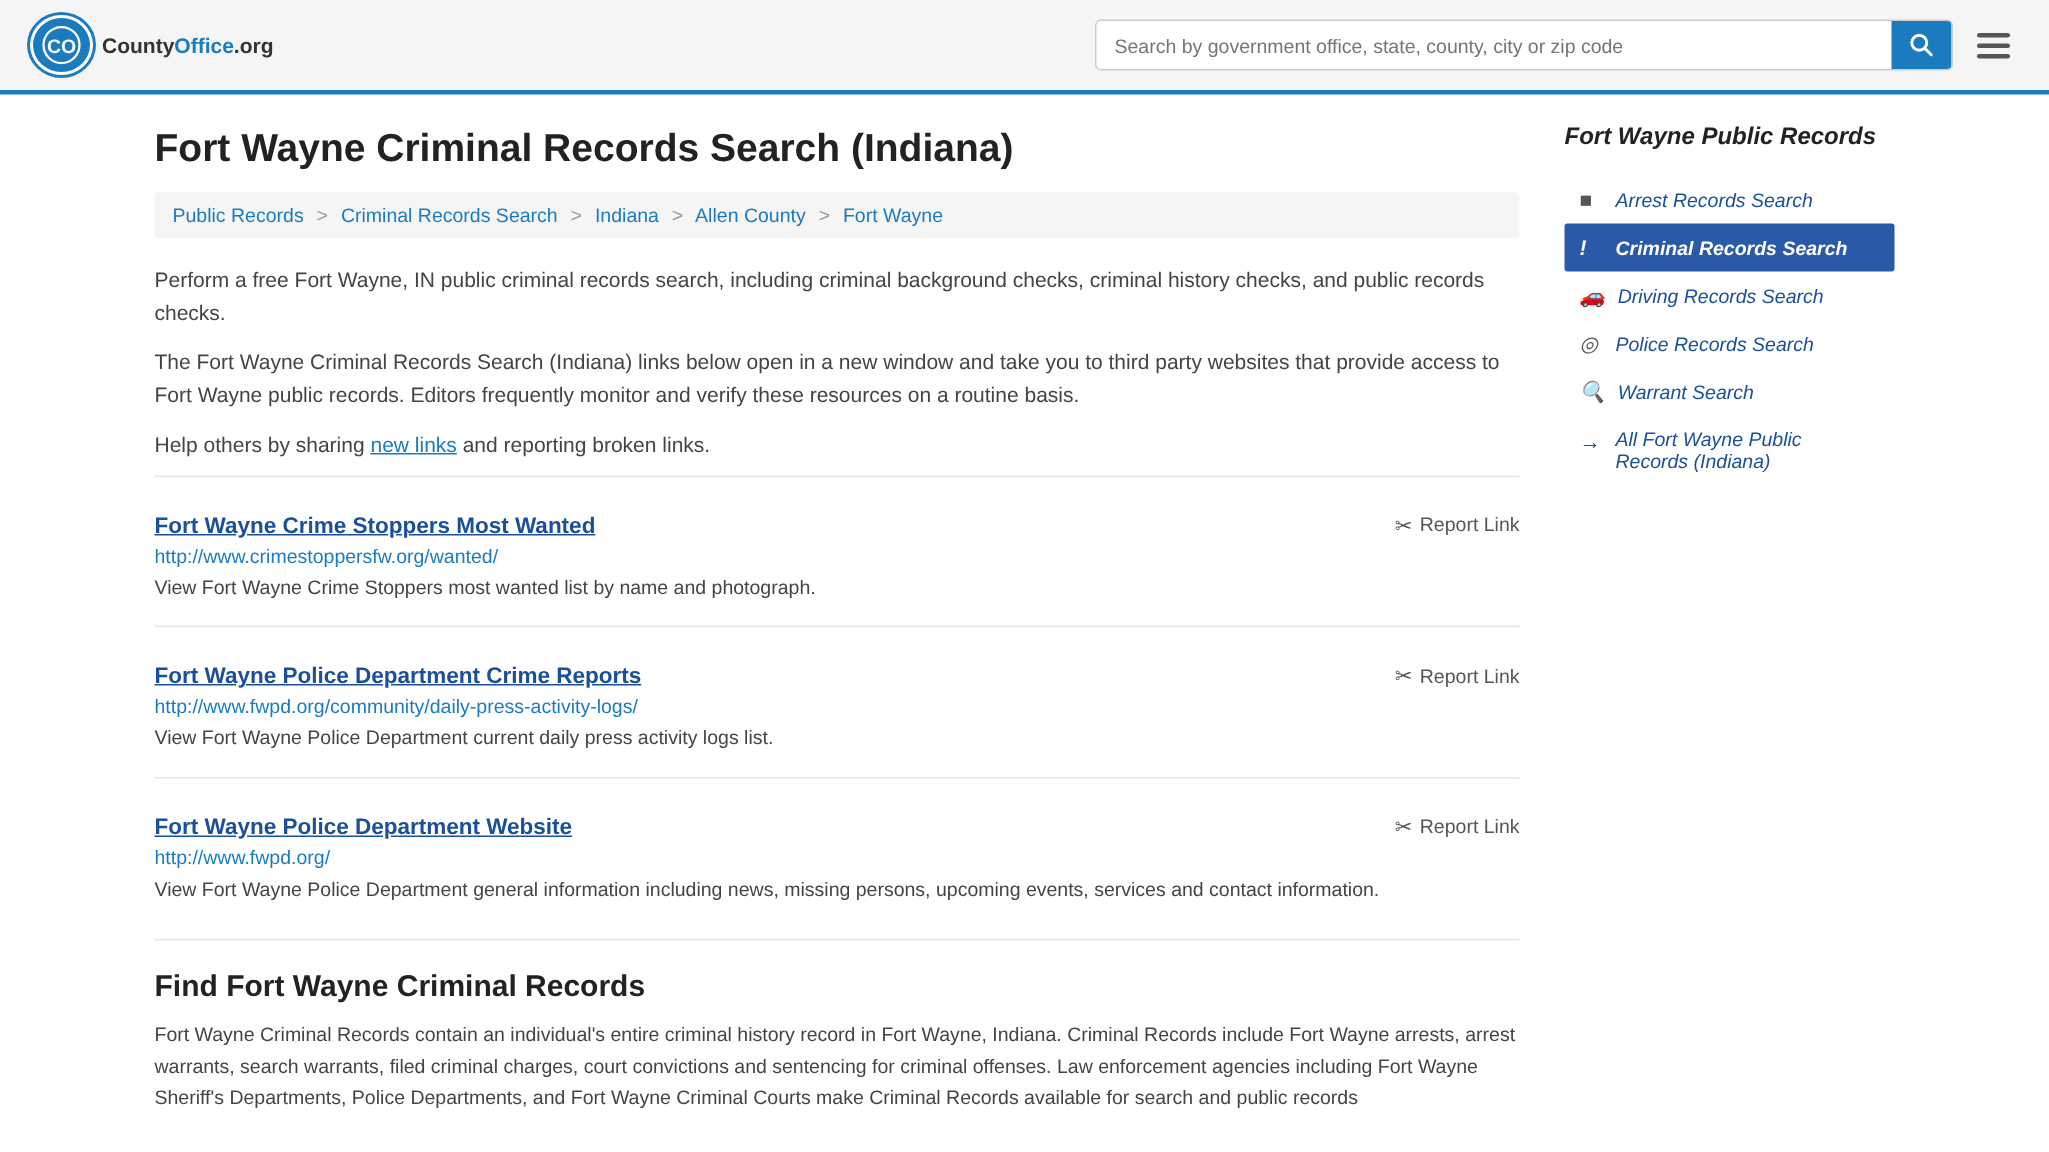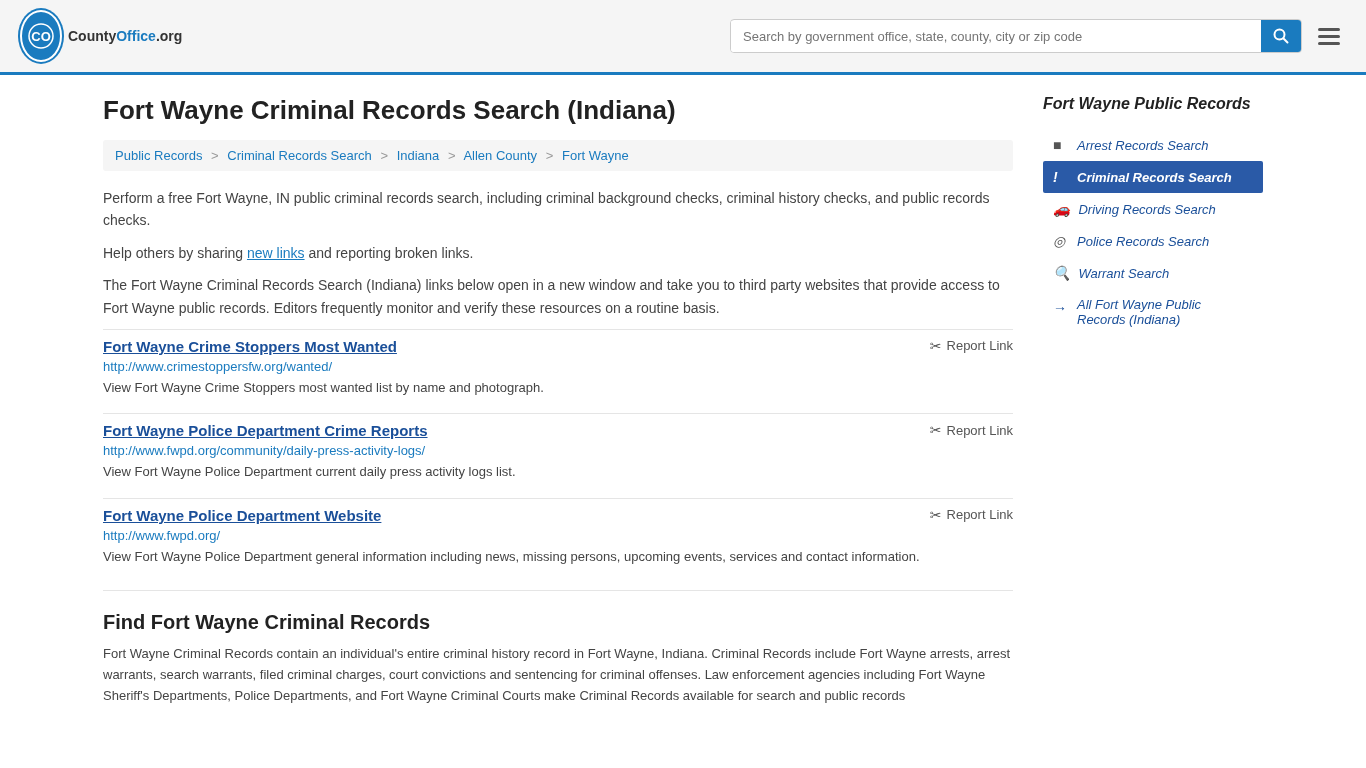--- a/index.html
+++ b/index.html
@@ -14,21 +14,21 @@
       align-items: center;
       justify-content: space-between;
     }
     .logo-area {
       display: flex;
       align-items: center;
       gap: 6px;
     }
     .logo-circle {
       width: 42px;
-      height: 52px;
+      height: 40px;
       border-radius: 50%;
       background: #1a7bbf;
       display: flex;
       align-items: center;
       justify-content: center;
       color: white;
       font-size: 18px;
       font-weight: bold;
       border: 2px solid #fff;
       box-shadow: 0 0 0 2px #1a7bbf;
@@ -135,21 +135,21 @@
       color: #444;
       margin-bottom: 10px;
     }
     .intro-text a {
       color: #1a7bbf;
     }
 
     
     .link-entry {
       border-top: 1px solid #e5e5e5;
-      padding: 8px 0 16px 0;
+      padding: 24px 0 16px 0;
     }
     .link-entry:first-child {
       border-top: 1px solid #e5e5e5;
     }
     .link-header {
       display: flex;
       justify-content: space-between;
       align-items: flex-start;
       margin-bottom: 4px;
     }
@@ -299,24 +299,24 @@
       <a href="#">Criminal Records Search</a>
       <span class="breadcrumb-sep">&gt;</span>
       <a href="#">Indiana</a>
       <span class="breadcrumb-sep">&gt;</span>
       <a href="#">Allen County</a>
       <span class="breadcrumb-sep">&gt;</span>
       <a href="#">Fort Wayne</a>
     </div>
 
     <p class="intro-text">Perform a free Fort Wayne, IN public criminal records search, including criminal background checks, criminal history checks, and public records checks.</p>
+    <p class="intro-text">The Fort Wayne Criminal Records Search (Indiana) links below open in a new window and take you to third party websites that provide access to Fort Wayne public records. Editors frequently monitor and verify these resources on a routine basis.</p>
     <p class="intro-text">
       <span>Help others by sharing </span><a href="#">new links</a><span> and reporting broken links.</span>
     </p>
-    <p class="intro-text">The Fort Wayne Criminal Records Search (Indiana) links below open in a new window and take you to third party websites that provide access to Fort Wayne public records. Editors frequently monitor and verify these resources on a routine basis.</p>
 
     <div>
       <div class="link-entry">
         <div class="link-header">
           <a class="link-title" href="#">Fort Wayne Crime Stoppers Most Wanted</a>
           <button class="report-link-btn">
             <span class="report-icon">✂</span>
             <span>Report Link</span>
           </button>
         </div>

